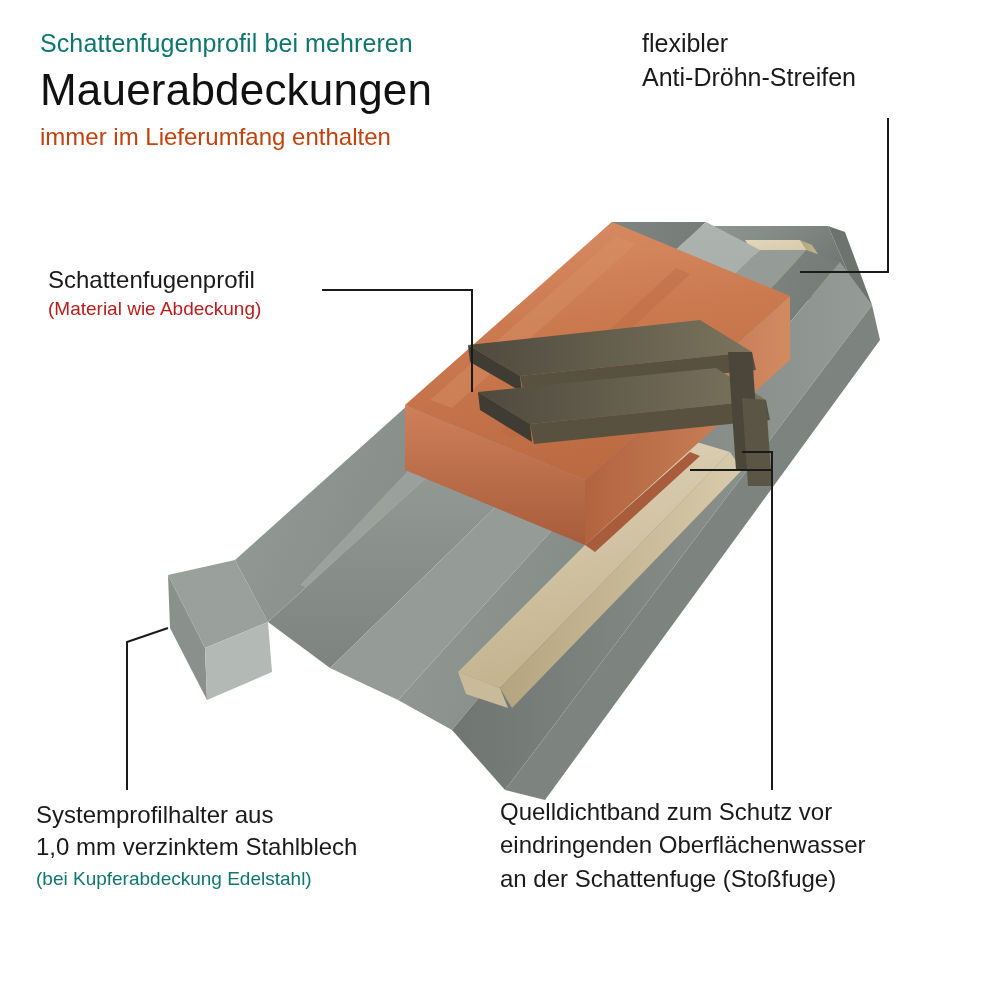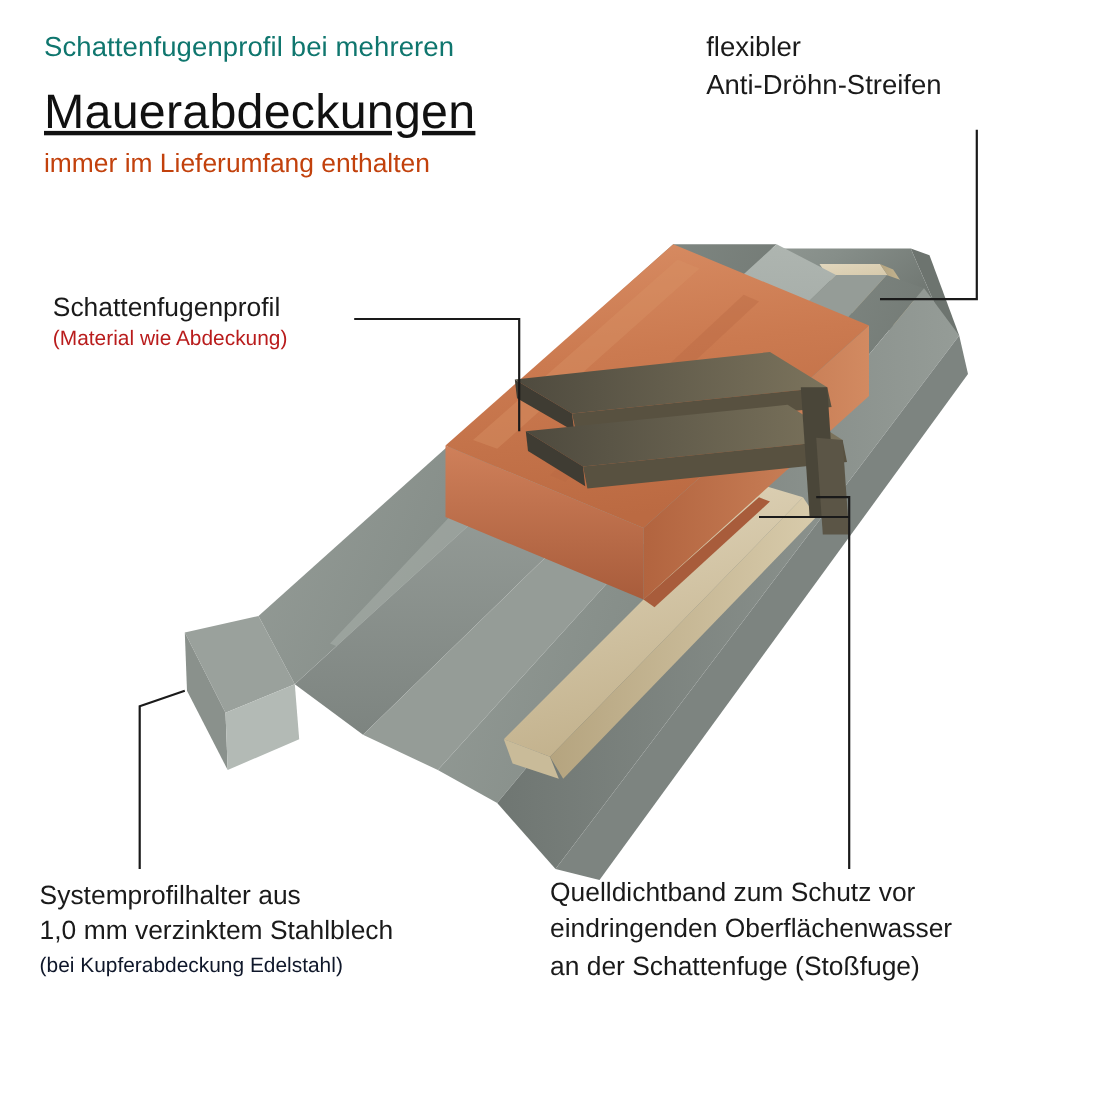--- a/index.html
+++ b/index.html
@@ -27,24 +27,23 @@
   .txt { position: absolute; line-height: 1.22; }
 
   .title-block { left: 40px; top: 28px; width: 560px; }
   .title-sub-top {
     font-size: 25px;
     letter-spacing: .1px;
     color: #0f766e;
   }
   .title-main {
     font-size: 44px;
-    margin-top: 16px;
+    margin-top: 4px;
     color: #111111;
     letter-spacing: .2px;
-    text-decoration: underline;
   }
   .title-sub-bottom {
     font-size: 24px;
     margin-top: 6px;
     color: #c2410c;
   }
 
   .label-flex {
     right: 28px;
     top: 28px;
@@ -69,21 +68,21 @@
   .label-system {
     left: 36px;
     top: 800px;
     width: 430px;
     font-size: 24px;
   }
   .label-system .l2 { margin-top: 3px; }
   .label-system .sub {
     font-size: 19px;
     margin-top: 5px;
-    color: #0f172a;
+    color: #0f766e;
   }
 
   .label-quell {
     left: 500px;
     top: 797px;
     width: 490px;
     font-size: 24px;
     text-align: left;
   }
   .label-quell div + div { margin-top: 4px; }

